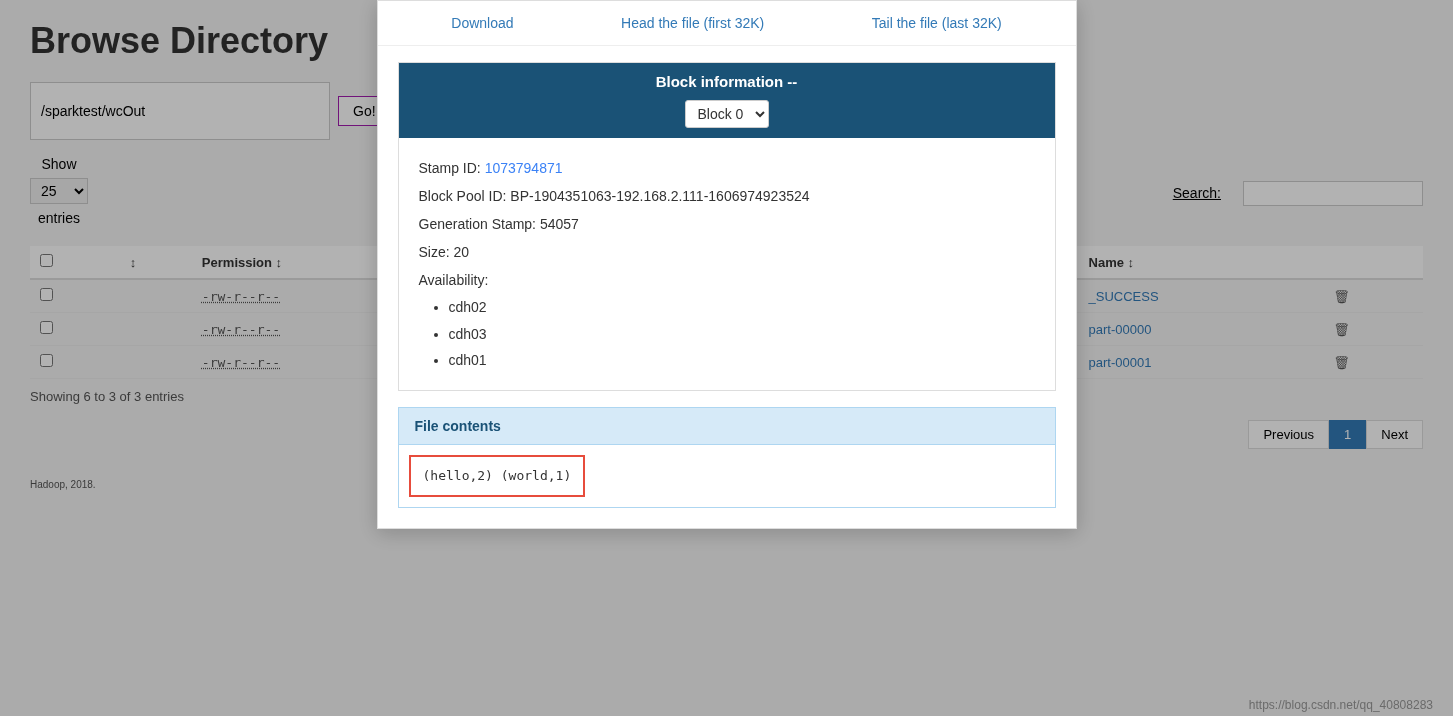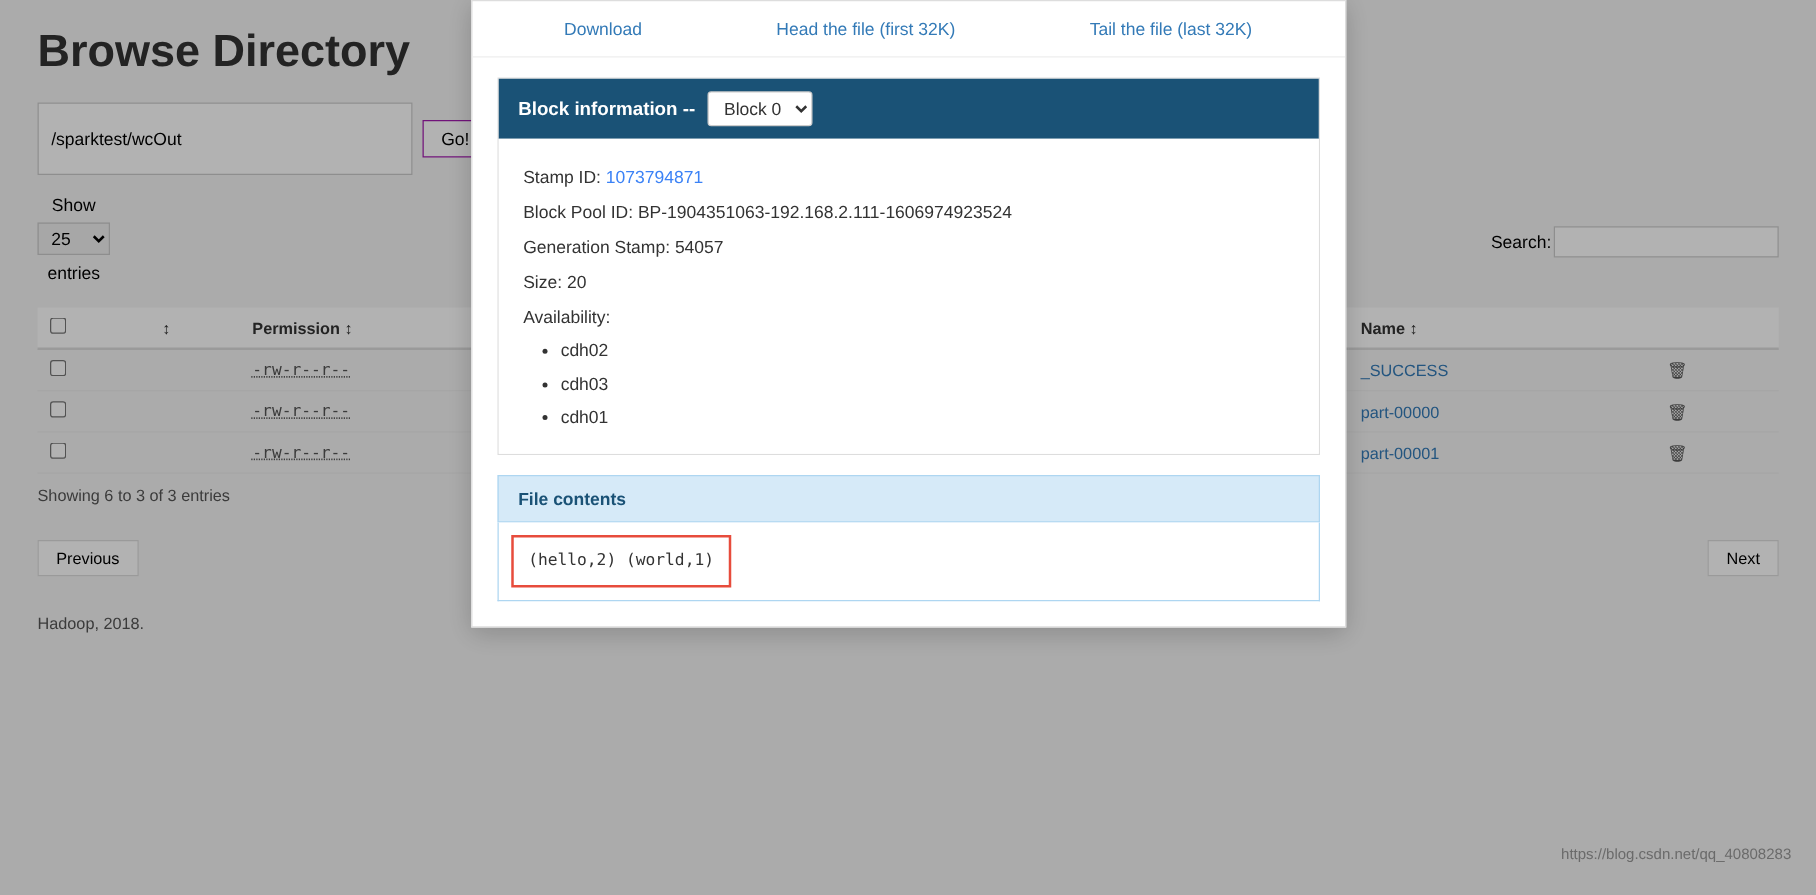--- a/index.html
+++ b/index.html
@@ -120,27 +120,27 @@
     }
 
     .bg-page-btn.active {
       background: #337ab7;
       color: #fff;
       border-color: #337ab7;
     }
 
     .bg-footer {
       margin-top: 30px;
-      font-size: 13px;
+      font-size: 10px;
       color: #555;
     }
 
     .bg-watermark {
       position: fixed;
-      bottom: 26px;
+      bottom: 4px;
       right: 20px;
       font-size: 12px;
       color: #999;
       z-index: 1;
     }
 
     
     .overlay {
       position: fixed;
       top: 0; left: 0;
@@ -185,20 +185,21 @@
 
     .block-info-header {
       background: #1a5276;
       color: #fff;
       padding: 10px 16px;
       display: flex;
       align-items: center;
       gap: 10px;
       font-size: 15px;
       font-weight: bold;
+      flex-direction: column;
     }
 
     .block-select {
       border: 1px solid #ccc;
       background: #fff;
       color: #333;
       padding: 4px 8px;
       font-size: 14px;
       cursor: pointer;
       border-radius: 3px;
@@ -255,22 +256,23 @@
     }
 
     .search-row {
       display: flex;
       align-items: center;
       justify-content: flex-end;
       margin-bottom: 8px;
     }
 
     .search-label {
-      margin-right: 2px;
-      font-size: 14px;
+      margin-right: 22px;
+      font-size: 14px;
+      text-decoration: underline;
     }
 
     .search-input {
       border: 1px solid #ccc;
       padding: 4px 8px;
       font-size: 13px;
       width: 180px;
     }
 
     .showing-text {
@@ -364,21 +366,21 @@
     <td>1<span style="color:#c0392b">28</span> MB</td>
     <td></td>
     <td><a href="#" class="bg-link">part-00001</a></td>
     <td style="cursor:pointer;">🗑</td>
   </tr>
         </tbody>
     </table>
 
     <div class="showing-text">Showing 6 to 3 of 3 entries</div>
 
-    <div class="bg-pagination" style="margin-top:28px;justify-content:space-between;">
+    <div class="bg-pagination" style="margin-top:16px;">
       <button class="bg-page-btn">Previous</button>
       <button class="bg-page-btn active">1</button>
       <button class="bg-page-btn">Next</button>
     </div>
 
     <div class="bg-footer">Hadoop, 2018.</div>
   </div>
 </div>
 
 <div class="bg-watermark">https://blog.csdn.net/qq_40808283</div>

